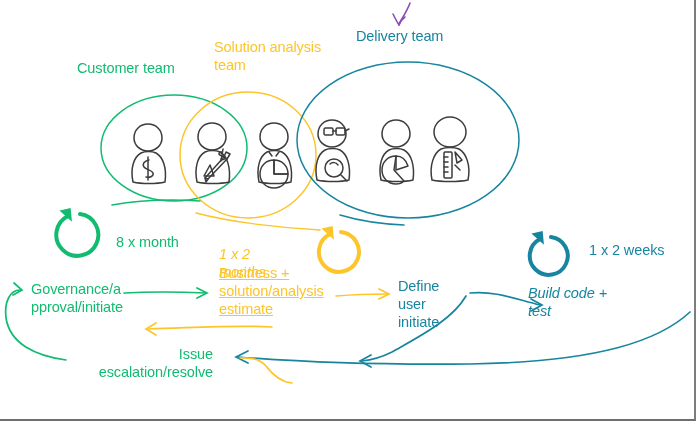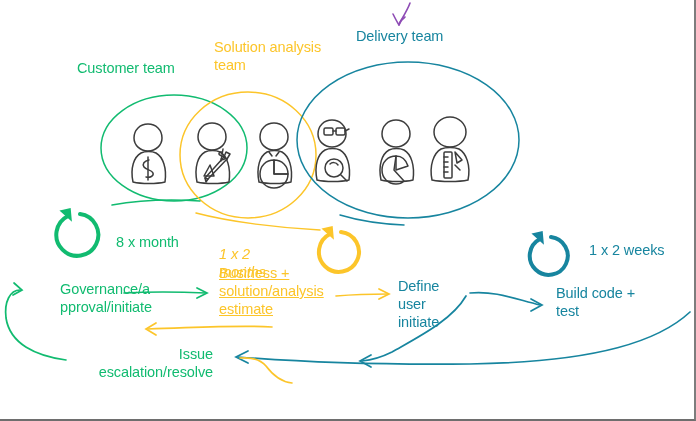--- a/index.html
+++ b/index.html
@@ -42,25 +42,25 @@
   .lbl-teal   { color: #17859f; }
 
   .t-customer   { left: 71px;  top: 59px;  width: 120px; margin-left: 6px; }
   .t-solution   { left: 214px; top: 38px;  width: 130px; }
   .t-delivery   { left: 356px; top: 27px;  width: 110px; }
 
   .t-month      { left: 116px; top: 233px; width: 100px; }
   .t-twomonths  { left: 219px; top: 245px; width: 66px; font-style: italic;  }
   .t-twoweeks   { left: 589px; top: 241px; width: 110px; }
 
-  .t-governance { left: 31px;  top: 280px; width: 96px; margin-left: 29px;  }
+  .t-governance { left: 31px;  top: 280px; width: 96px;  }
   .t-business   { left: 219px; top: 264px; width: 110px; text-decoration: underline; }
   .t-issue      { left: 68px;  top: 345px; width: 145px; text-align: right; }
   .t-define     { left: 398px; top: 277px; width: 52px;  }
-  .t-build      { left: 556px; top: 284px; width: 90px;  }
+  .t-build      { left: 528px; top: 284px; width: 90px; font-style: italic;  }
   .t-validate   { left: 297px; top: 374px; width: 44px;  }
 </style>
 </head>
 <body>
 
 <div id="canvas">
 
   <svg class="layer" viewBox="0 0 696 421">
 
     <defs>

